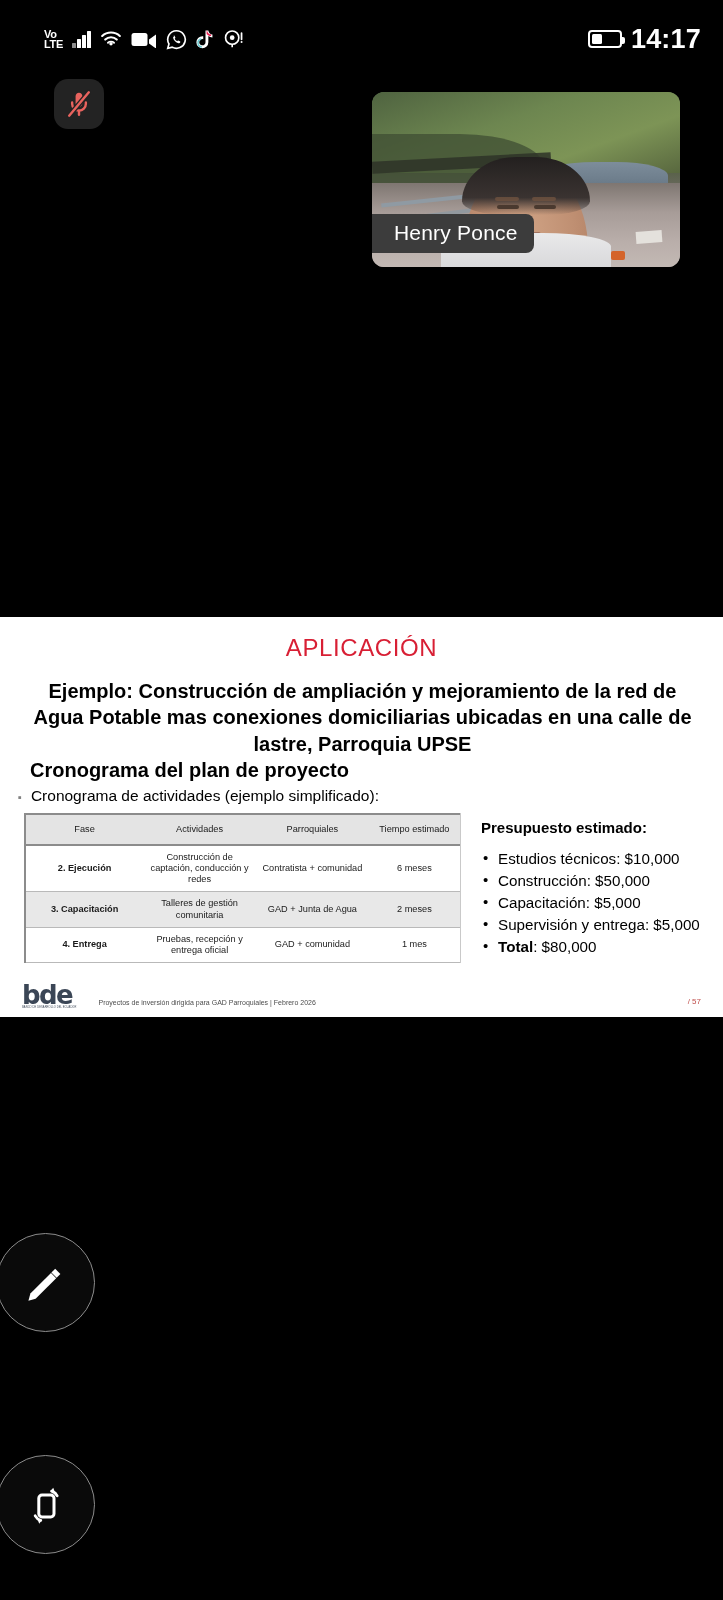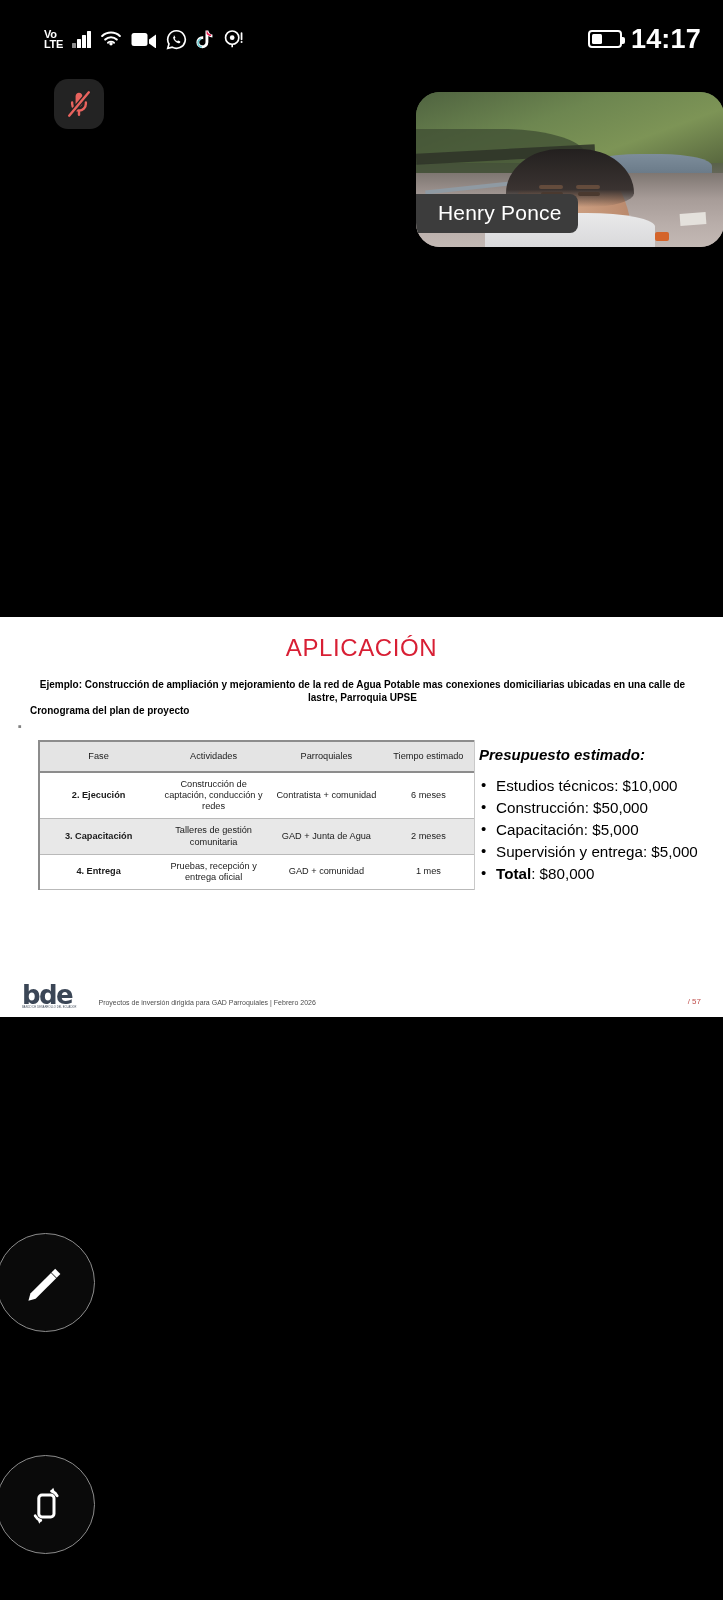--- a/index.html
+++ b/index.html
@@ -39,26 +39,25 @@
 
   
   #mic-muted {
     position:absolute; left:54px; top:79px; width:50px; height:50px;
     background:#232323; border-radius:14px;
     display:flex; align-items:center; justify-content:center;
   }
 
   
   #video-tile {
-    position:absolute; left:372px; top:92px; width:308px; height:155px;
-    border-radius:24px; overflow:hidden;
+    position:absolute; left:372px; top:92px; width:308px; height:175px;
+    border-radius:12px; overflow:hidden;
     background:
       radial-gradient(ellipse 120px 70px at 62% 78%, #c9a389 0%, #b8907a 45%, rgba(184,144,122,0) 70%),
       linear-gradient(to bottom, #5a6f4a 0%, #6f8452 18%, #7c8d5a 30%, #566046 44%, #6b6a60 56%, #9a9390 72%, #b3aaa6 100%);
-    margin-left: 44px;
   }
   #video-bg { position:absolute; inset:0; }
   
   .hill-a { position:absolute; left:0; top:0; width:100%; height:46%;
     background:linear-gradient(160deg,#4f6340 0%,#6d8650 40%,#7d9456 70%,#59683f 100%); }
   .hill-b { position:absolute; left:-6%; top:24%; width:62%; height:30%;
     background:#3f4e33; border-radius:0 70% 20% 0/0 100% 60% 0; opacity:.75; }
   .lake { position:absolute; right:4%; top:40%; width:44%; height:21%;
     background:linear-gradient(180deg,#7d8d9b,#5e6e7c); border-radius:48% 38% 46% 54%; }
   .lake2 { position:absolute; right:1%; top:56%; width:30%; height:9%;
@@ -102,52 +101,52 @@
   
   #slide {
     position:absolute; left:0; top:617px; width:723px; height:400px;
     background:#ffffff; color:#000;
   }
   #slide-title {
     text-align:center; color:#d81f34; font-size:24px; letter-spacing:.6px;
     padding-top:17px; font-weight:400;
   }
   #slide-heading {
-    font-size:10px; font-weight:700; line-height:1.32; color:#000;
+    font-size:20px; font-weight:700; line-height:1.32; color:#000;
     padding:16px 28px 0 30px; text-align:center;
   }
   #slide-heading .l3 { display:block; text-align:left; }
   #bullet-line {
     display:flex; align-items:baseline; gap:9px;
     padding:3px 0 0 18px; font-size:15.5px;
   }
   #bullet-line .dot { font-size:11px; color:#808080; line-height:1; }
 
-  #slide-body { display:flex; padding:8px 10px 0 38px; gap:4px; }
+  #slide-body { display:flex; padding:8px 10px 0 24px; gap:20px; }
 
   
   table { border-collapse:collapse; width:434px; table-layout:fixed; }
   th, td {
     border-top:1px solid #b9b9b9; border-bottom:1px solid #b9b9b9;
     font-size:9.2px; font-weight:400; text-align:center; color:#1a1a1a;
     padding:6px 3px; line-height:1.22;
   }
   thead th { background:#e4e4e4; border-top:2px solid #8c8c8c; border-bottom:2px solid #8c8c8c; padding:9px 3px; }
   tbody tr:nth-child(even) td { background:#e8e8e8; }
   tbody tr:nth-child(odd) td { background:#fff; }
   td.fase { font-weight:700; }
   table tr td:nth-child(1), table tr th:nth-child(1){ width:27%; }
   table tr td:nth-child(2), table tr th:nth-child(2){ width:26%; }
   table tr td:nth-child(3), table tr th:nth-child(3){ width:26%; }
   table tr td:nth-child(4), table tr th:nth-child(4){ width:21%;text-align:center; }
   #table-wrap { border-left:2px solid #8c8c8c; border-right:1px solid #c9c9c9; }
 
   
   #budget { padding-top:6px; width:236px; }
-  #budget-title { font-size:15px; font-weight:700; padding-bottom:13px;font-style:italic; }
+  #budget-title { font-size:15px; font-weight:700; padding-bottom:13px; }
   #budget ul { list-style:none; }
   #budget li {
     font-size:15.2px; line-height:1.33; padding-left:17px; position:relative;
     margin-bottom:2px;
   }
   #budget li:before {
     content:"\2022"; position:absolute; left:2px; top:-1px; font-size:15px;
   }
   #budget li b { font-weight:700;margin-top:30px; }
 
@@ -261,20 +260,21 @@
   <div id="slide-title">APLICACIÓN</div>
 
   <div id="slide-heading">
     <span>Ejemplo: Construcción de ampliación y mejoramiento de la red de Agua Potable mas</span>
     <span>conexiones domiciliarias ubicadas en una calle de lastre, Parroquia UPSE</span>
     <span class="l3">Cronograma del plan de proyecto</span>
   </div>
 
   <div id="bullet-line">
     <span class="dot">▪</span>
+    <span>Cronograma de actividades (ejemplo simplificado):</span>
   </div>
 
   <div id="slide-body">
     <div id="table-wrap">
       <table>
         <thead>
           <tr>
             <th>Fase</th>
             <th>Actividades</th>
             <th>Parroquiales</th>

